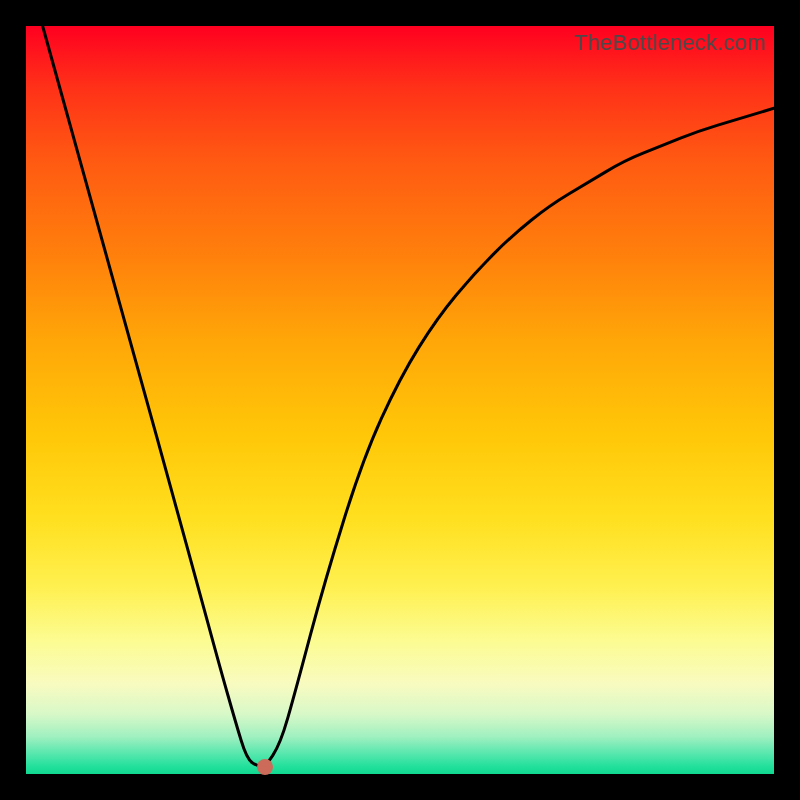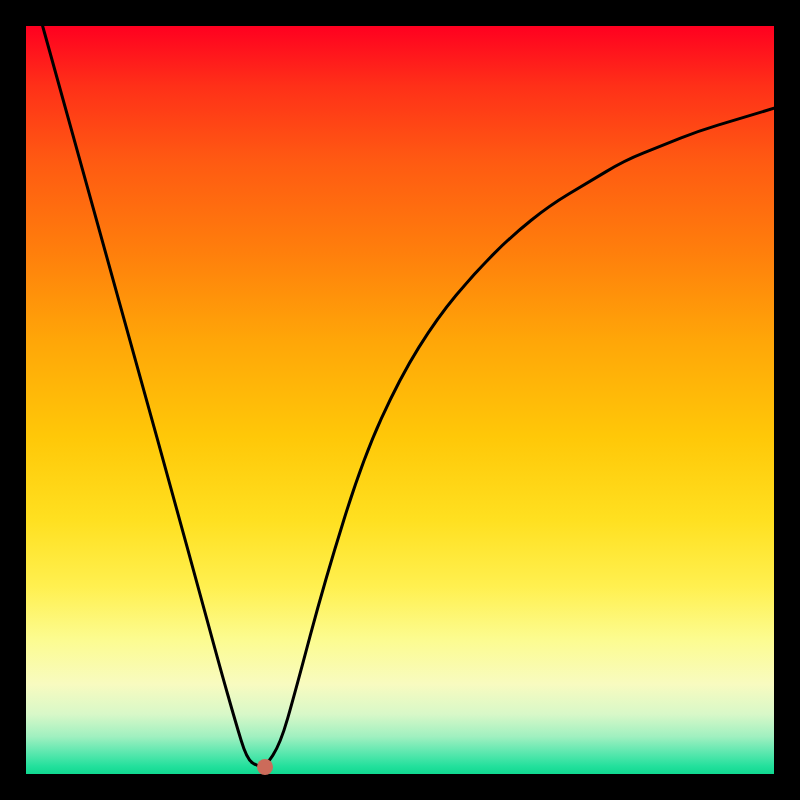--- a/index.html
+++ b/index.html
@@ -64,18 +64,19 @@
     border-radius: 50%;
     background: #cc6b5a;
     transform: translate(-50%, -50%);
   }
 </style>
 </head>
 <body>
 
 <div class="frame">
   <div class="plot">
+    <div class="watermark">TheBottleneck.com</div>
     <svg class="curve-svg" viewBox="0 0 748 748" preserveAspectRatio="none">
       <path id="curve-path" fill="none" stroke="#000000" stroke-width="3" stroke-linejoin="round" stroke-linecap="round" d="M 0.0 -59.8 Q 0.0 -59.8 18.7 7.5 Q 37.4 74.8 56.1 142.1 Q 74.8 209.4 93.5 276.8 Q 112.2 344.1 130.9 411.4 Q 149.6 478.7 160.8 519.9 Q 172.0 561.0 183.3 602.1 Q 194.5 643.3 202.0 669.5 Q 209.4 695.6 215.1 714.3 Q 220.7 733.0 226.3 736.8 Q 231.9 740.5 235.6 740.5 Q 239.4 740.5 246.8 729.3 Q 254.3 718.1 261.8 691.9 Q 269.3 665.7 284.2 609.6 Q 299.2 553.5 317.9 493.7 Q 336.6 433.8 355.3 392.7 Q 374.0 351.6 392.7 321.6 Q 411.4 291.7 430.1 269.3 Q 448.8 246.8 467.5 228.1 Q 486.2 209.4 504.9 194.5 Q 523.6 179.5 542.3 168.3 Q 561.0 157.1 579.7 145.9 Q 598.4 134.6 617.1 127.2 Q 635.8 119.7 654.5 112.2 Q 673.2 104.7 691.9 99.1 Q 710.6 93.5 729.3 87.9 T 748.0 82.3"></path>
     </svg>
     <div id="marker-dot" class="dot" style="left: 239.36px; top: 740.52px; background: rgb(204, 107, 90);"></div>
   </div>
 </div>
 
 </body></html>

